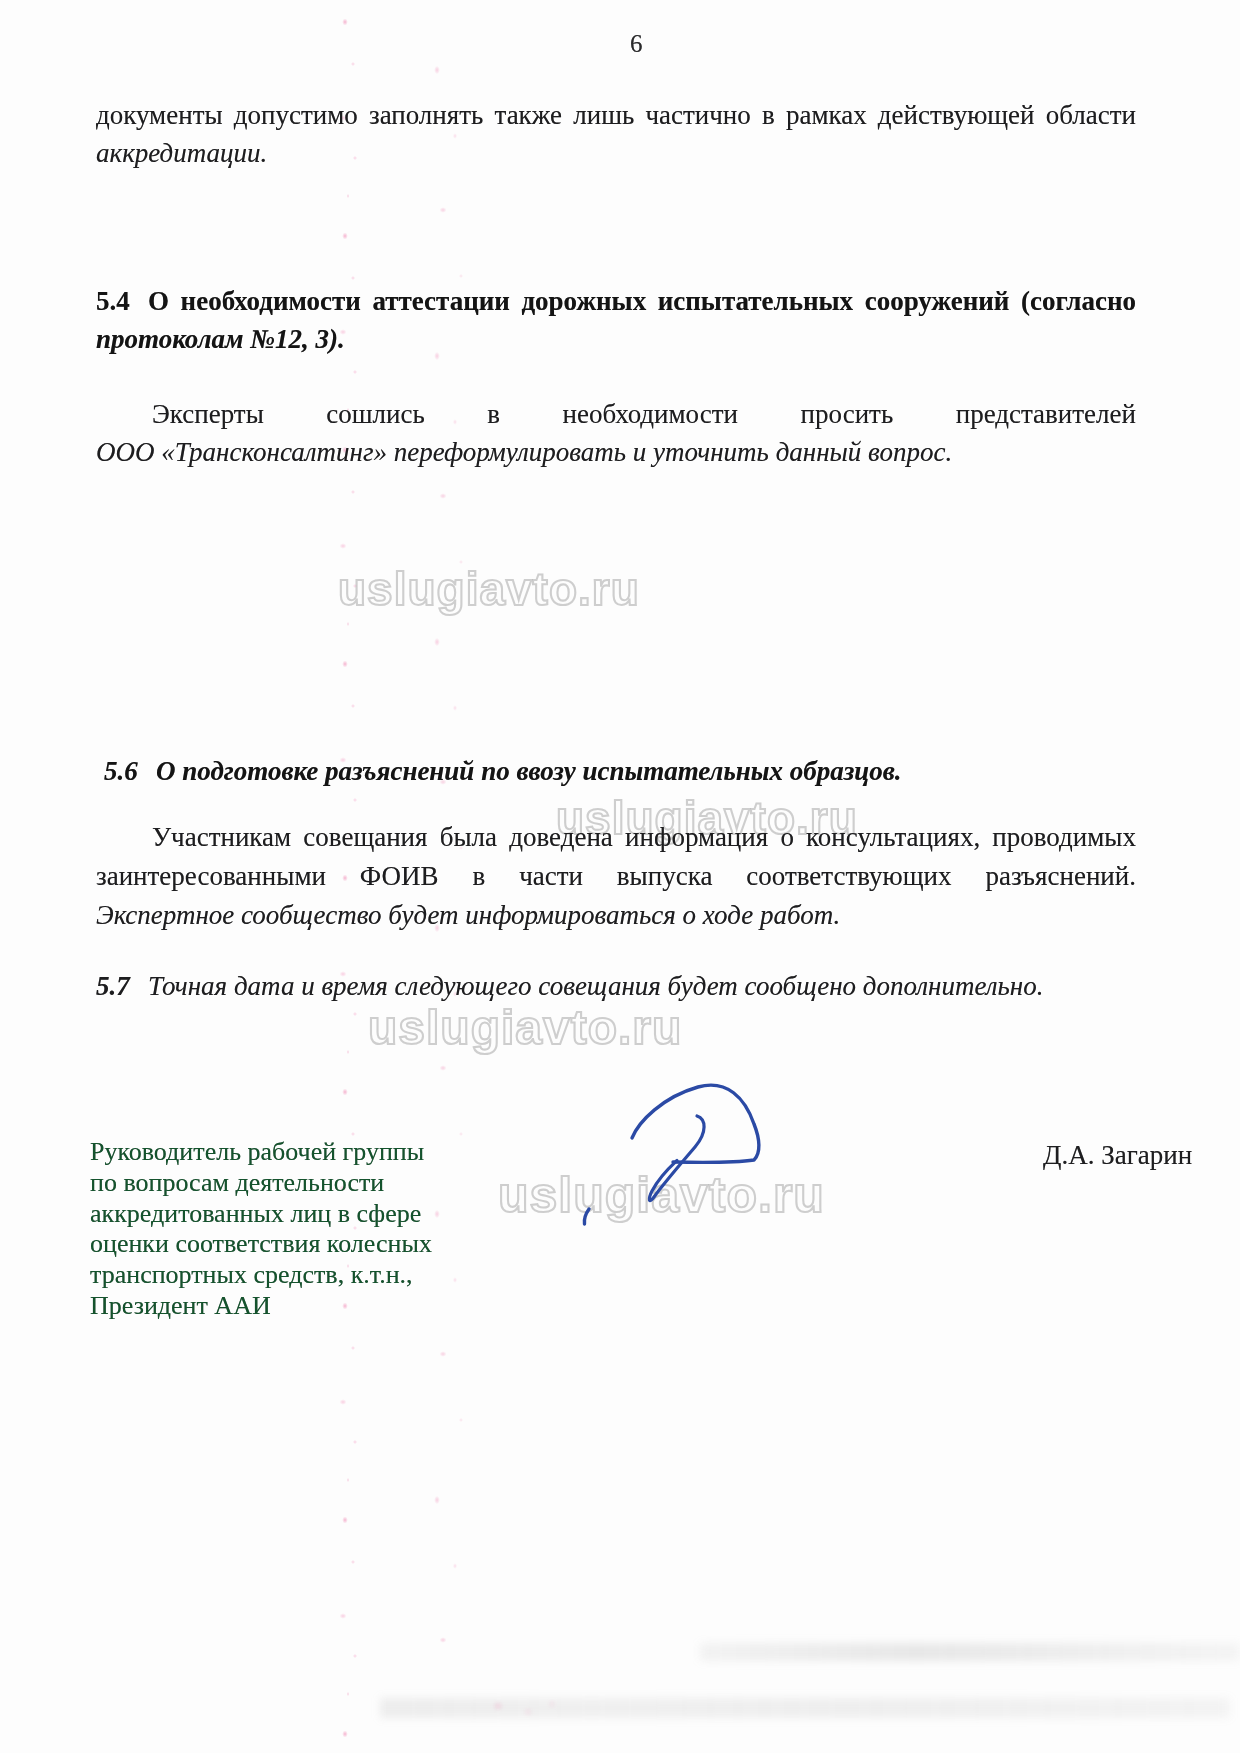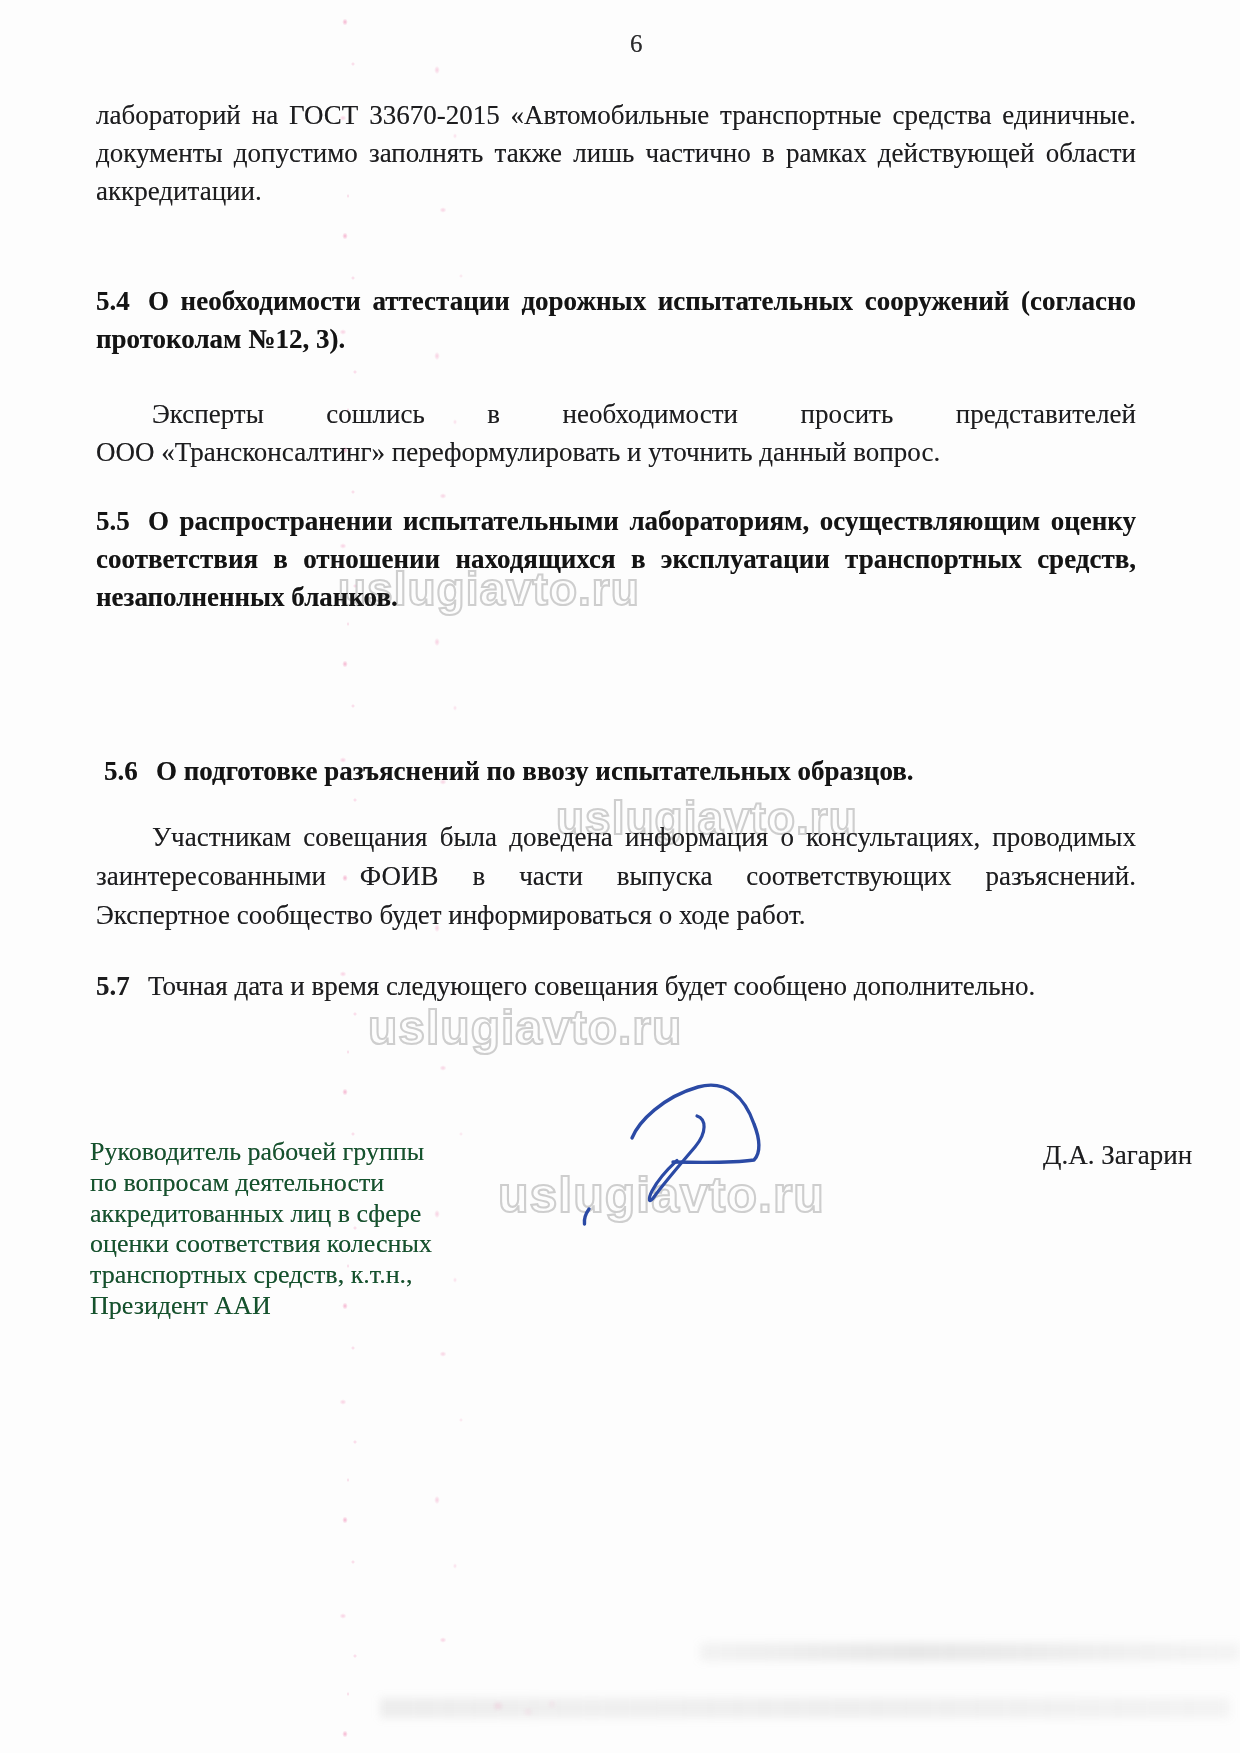--- a/index.html
+++ b/index.html
@@ -9,21 +9,21 @@
     font-family:"Liberation Serif","DejaVu Serif",serif;
     color:#1d1d1f;
     position:relative;
     overflow:hidden;
   }
   .page{position:absolute;inset:0;}
   
   .block{position:absolute;left:96px;width:1040px;font-size:27px;line-height:38px;}
   .block .line{white-space:normal;}
   .j{text-align:justify;text-align-last:justify;}
-  .l{text-align:right;text-align-last:left;}
+  .l{text-align:right;text-align-last:left;font-style:italic;}
   .indent{padding-left:56px;}
   .bold{font-weight:700;color:#141414;}
   .num{display:inline-block;min-width:52px;}
   .soft{text-shadow:0 0 .6px rgba(20,20,20,.45);}
   .pagenum{position:absolute;left:630px;top:30px;font-size:25px;color:#2a2a2c;}
   
   .sig-left{position:absolute;left:90px;top:1137px;width:430px;
             font-size:26px;line-height:30.8px;color:#14532d;}
   .sig-name{position:absolute;left:1043px;top:1140px;font-size:27px;color:#1e1e20;}
   .sig-svg{position:absolute;left:565px;top:1070px;z-index:4;}
@@ -89,40 +89,34 @@
   <div class="wm wm1">uslugiavto.ru</div>
   <div class="wm wm2">uslugiavto.ru</div>
   <div class="wm wm3">uslugiavto.ru</div>
   <div class="wm wm4">uslugiavto.ru</div>
 
   <div class="text-layer">
 
     <div class="pagenum soft">6</div>
 
     <div class="block soft" style="top:96px;">
-      <div class="line j">лабораторий на ГОСТ 33670-2015 «Автомобильные транспортные средства единичные.</div>
       <div class="line j">документы допустимо заполнять также лишь частично в рамках действующей области</div>
       <div class="line l">аккредитации.</div>
     </div>
 
     <div class="block bold soft" style="top:282px;">
       <div class="line j"><span class="num">5.4</span><span>О необходимости аттестации дорожных испытательных сооружений (согласно</span></div>
       <div class="line l">протоколам №12, 3).</div>
     </div>
 
     <div class="block soft" style="top:395px;">
       <div class="line j indent">Эксперты сошлись в необходимости просить представителей</div>
       <div class="line l">ООО «Трансконсалтинг» переформулировать и уточнить данный вопрос.</div>
     </div>
 
-    <div class="block bold soft" style="top:502px;">
-      <div class="line j"><span class="num">5.5</span><span>О распространении испытательными лабораториям, осуществляющим оценку</span></div>
-      <div class="line j">соответствия в отношении находящихся в эксплуатации транспортных средств,</div>
-      <div class="line l">незаполненных бланков.</div>
-    </div>
 
 
     <div class="block bold soft" style="top:752px;margin-left:8px;">
       <div class="line l"><span class="num">5.6</span><span>О подготовке разъяснений по ввозу испытательных образцов.</span></div>
     </div>
 
     <div class="block soft" style="top:818px;line-height:39px;">
       <div class="line j indent">Участникам совещания была доведена информация о консультациях, проводимых</div>
       <div class="line j">заинтересованными ФОИВ в части выпуска соответствующих разъяснений.</div>
       <div class="line l">Экспертное сообщество будет информироваться о ходе работ.</div>

